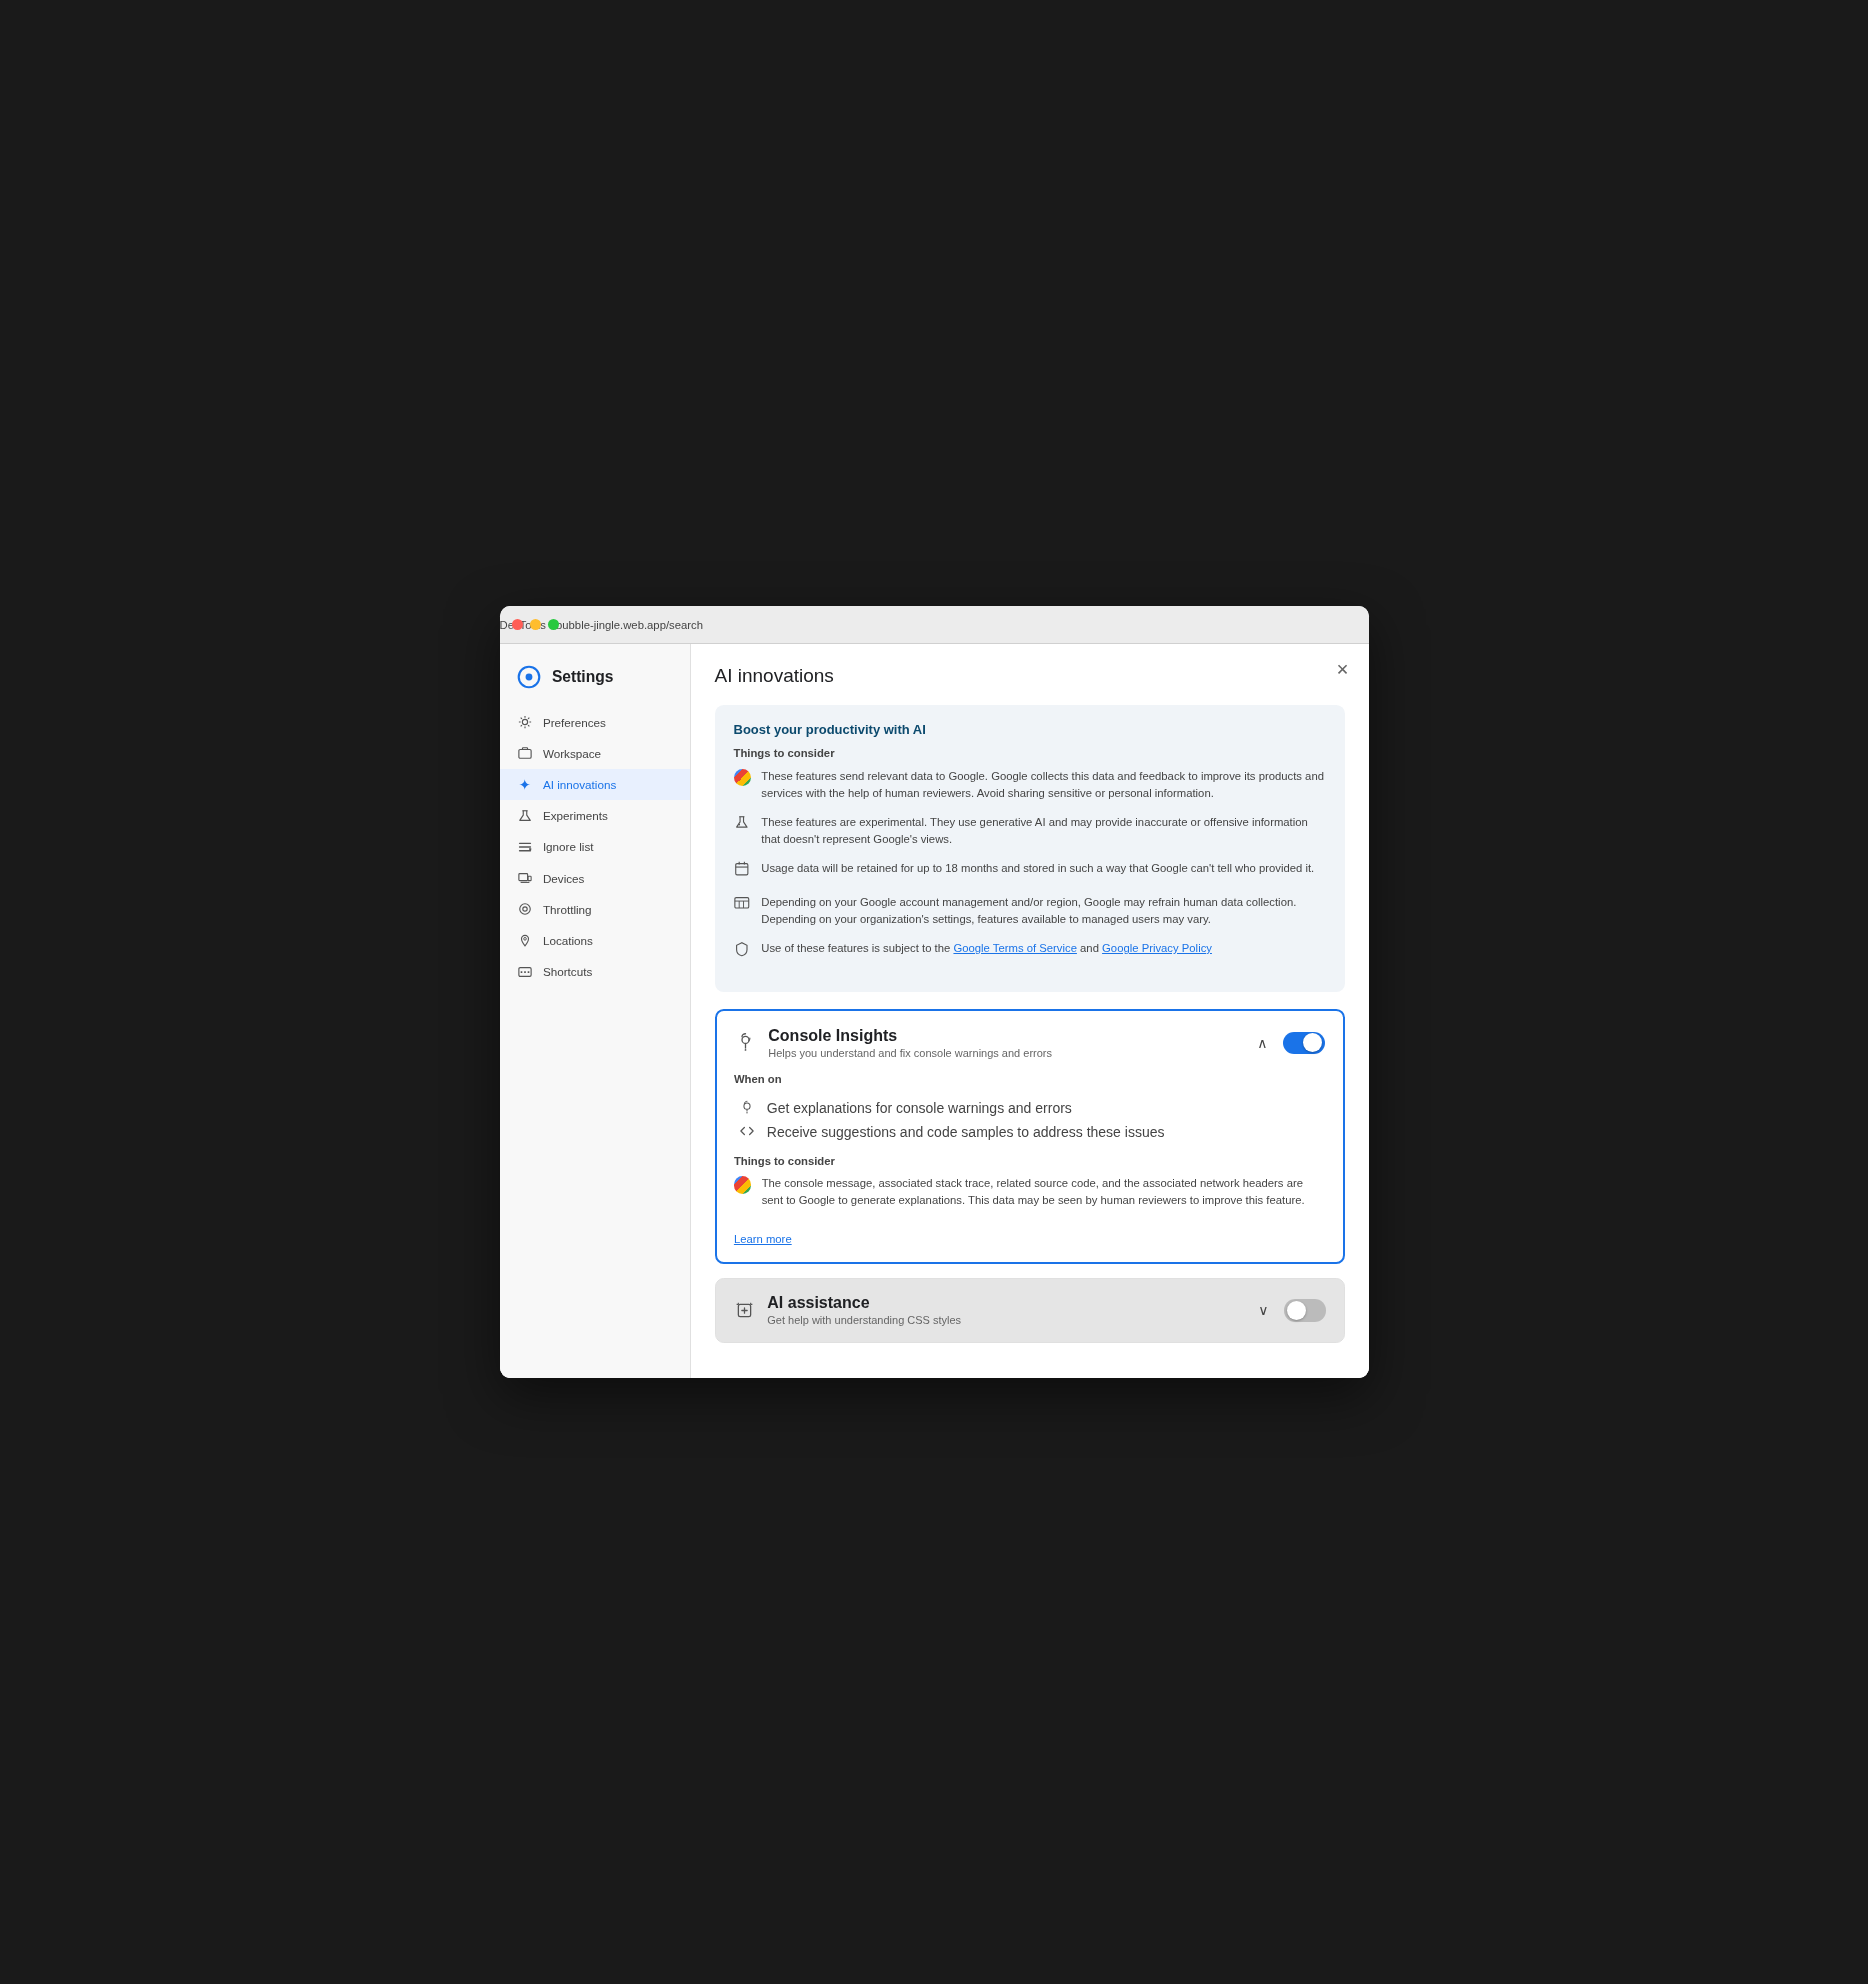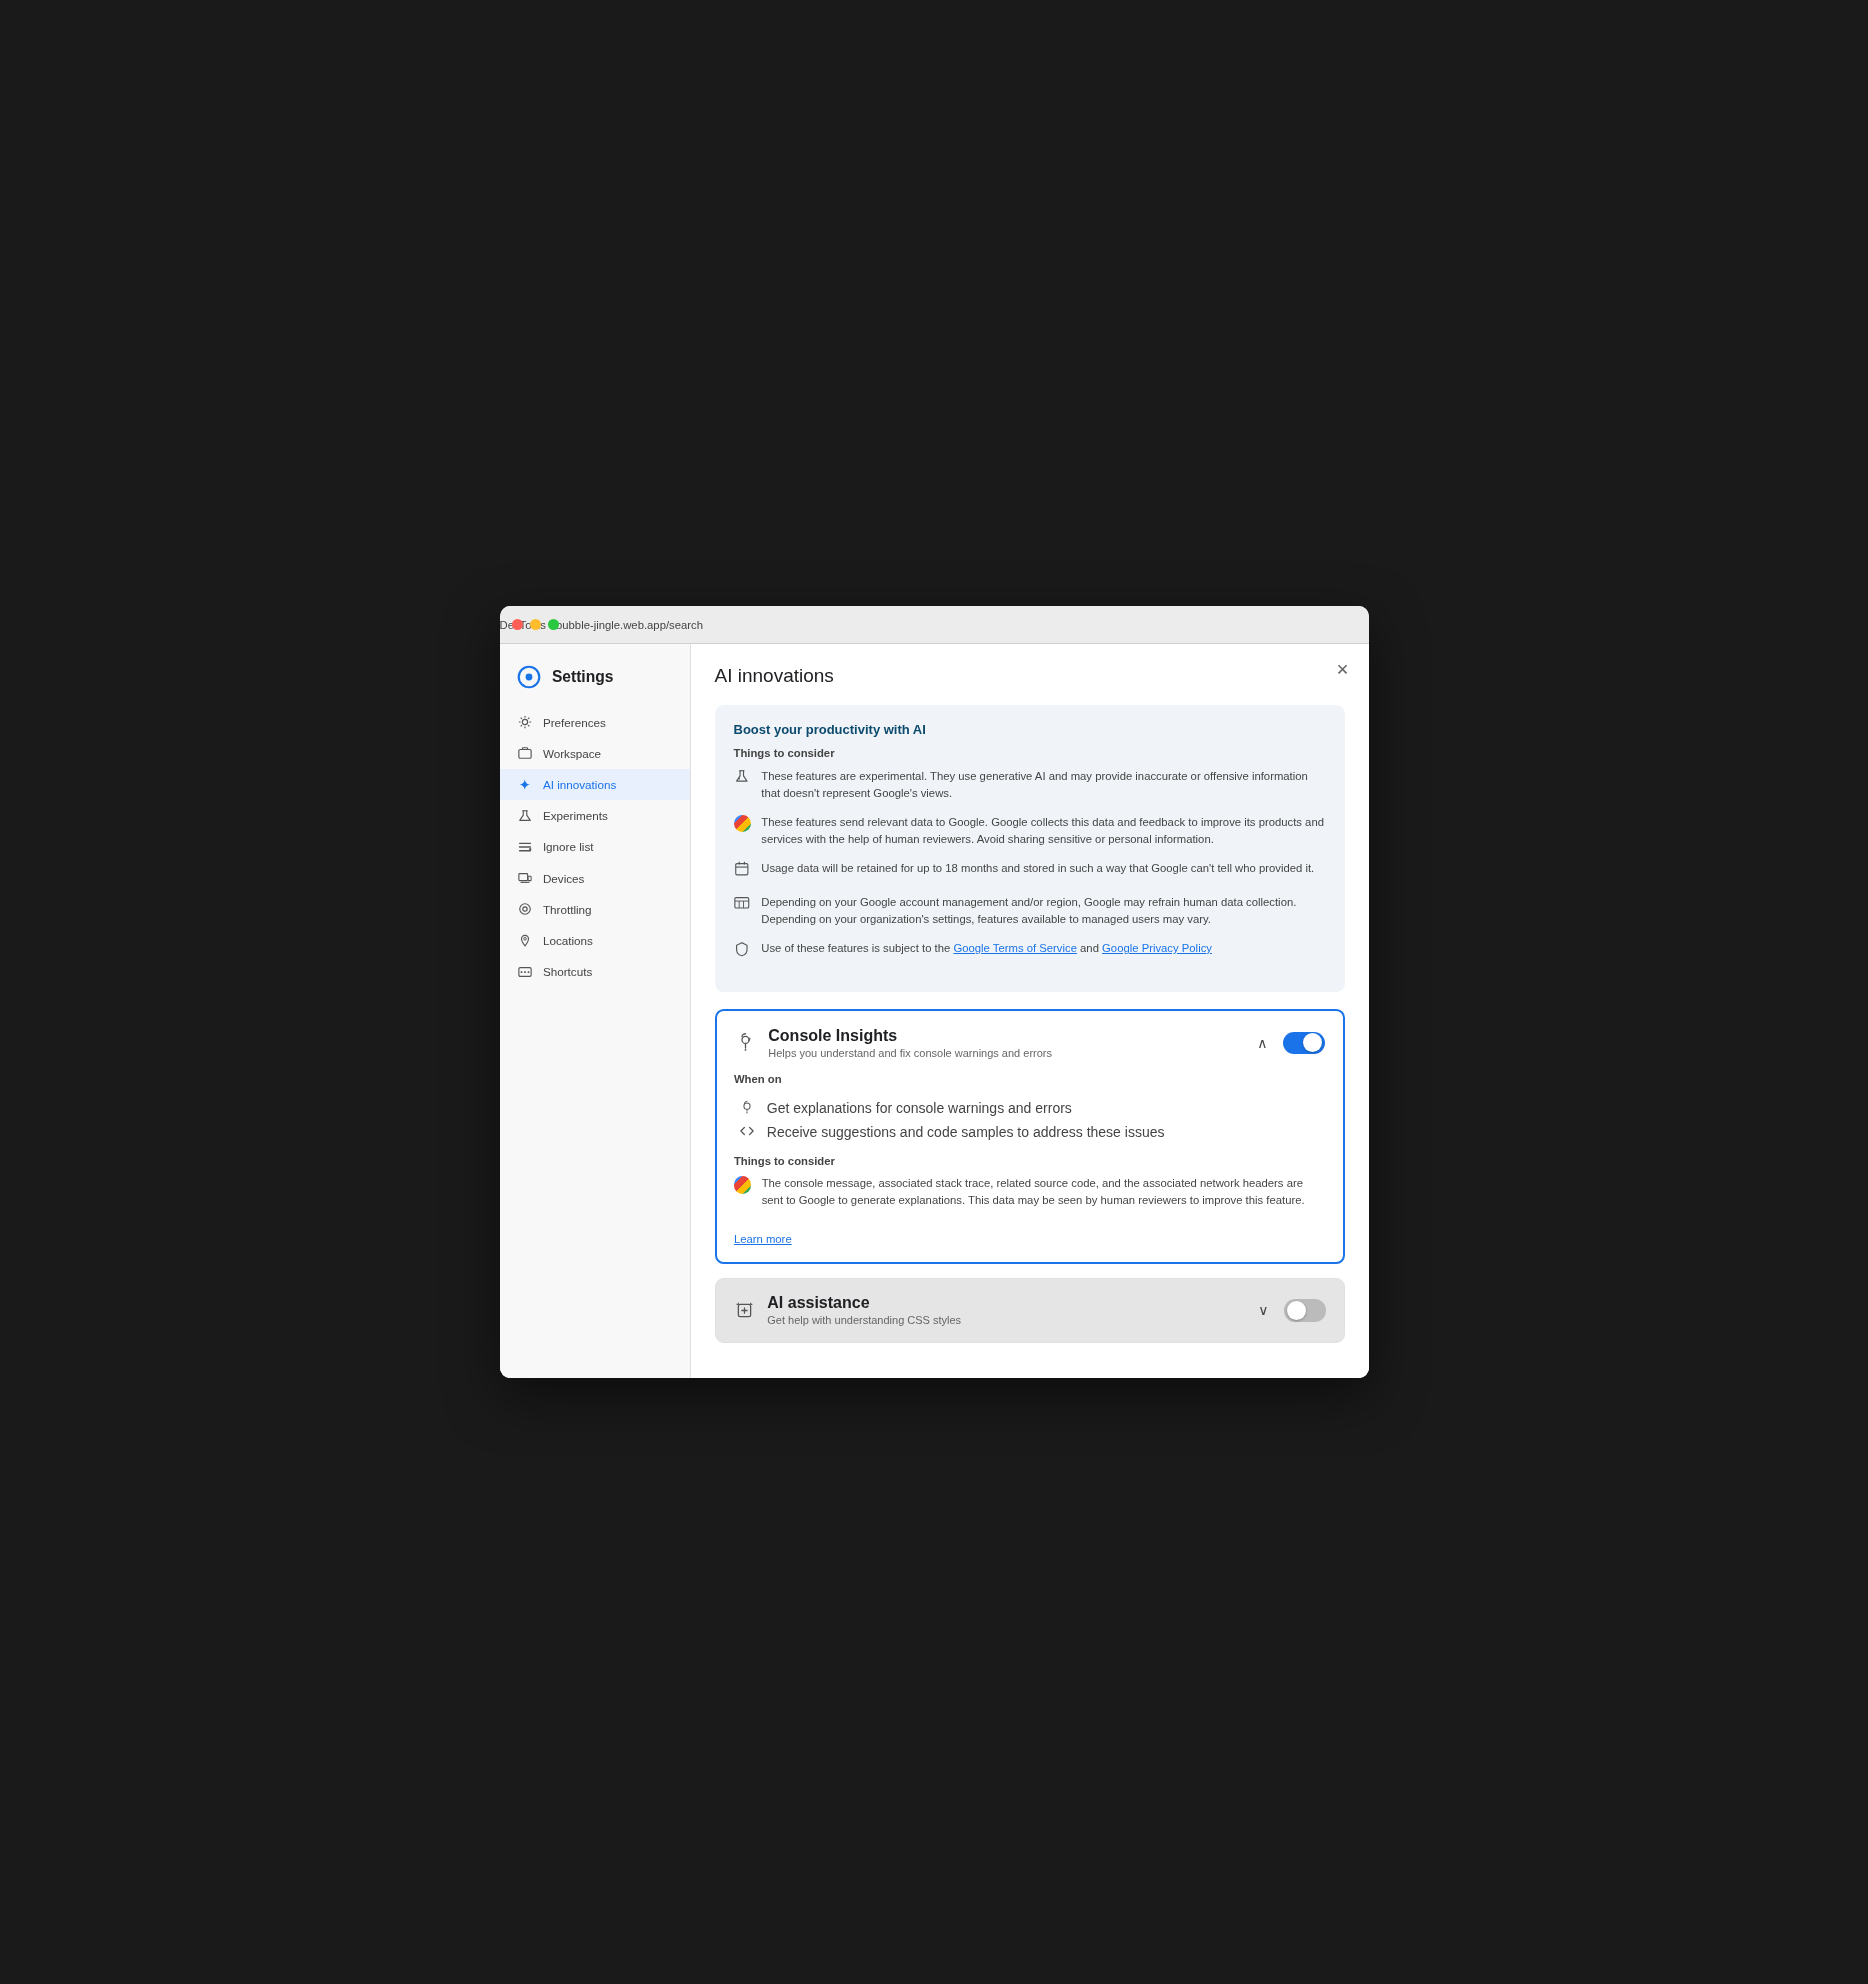--- a/index.html
+++ b/index.html
@@ -418,34 +418,34 @@
       <button class="close-btn">✕</button>
 
       <h1 class="page-title">AI innovations</h1>
 
       <div class="info-card">
         <div class="info-card-title">Boost your productivity with AI</div>
         <div class="info-card-subtitle">Things to consider</div>
 
         <div class="info-item">
           <span class="info-item-icon">
+            <span class="g-icon"></span>
+          </span>
+          <span>These features send relevant data to Google. Google collects this data and feedback to improve its products and services with the help of human reviewers. Avoid sharing sensitive or personal information.</span>
+        </div>
+
+        <div class="info-item">
+          <span class="info-item-icon">
             <svg width="15.6" height="15.6" viewBox="0 0 18 18" fill="none">
                 <path d="M7 2v6L3 14h12L11 8V2" stroke="#555" stroke-width="1.3" stroke-linejoin="round"></path>
                 <path d="M6 2h6" stroke="#555" stroke-width="1.3"></path>
                 <circle cx="6" cy="11" r="1" fill="#555"></circle>
               </svg>
           </span>
           <span>These features are experimental. They use generative AI and may provide inaccurate or offensive information that doesn't represent Google's views.</span>
-        </div>
-
-        <div class="info-item">
-          <span class="info-item-icon">
-            <span class="g-icon"></span>
-          </span>
-          <span>These features send relevant data to Google. Google collects this data and feedback to improve its products and services with the help of human reviewers. Avoid sharing sensitive or personal information.</span>
         </div>
 
         <div class="info-item">
           <span class="info-item-icon">
             <svg width="15.6" height="15.6" viewBox="0 0 18 18" fill="none">
                 <rect x="2" y="3" width="14" height="13" rx="1.5" stroke="#555" stroke-width="1.3"></rect>
                 <path d="M2 7h14" stroke="#555" stroke-width="1.3"></path>
                 <path d="M6 1v3M12 1v3" stroke="#555" stroke-width="1.3"></path>
               </svg>
           </span>

